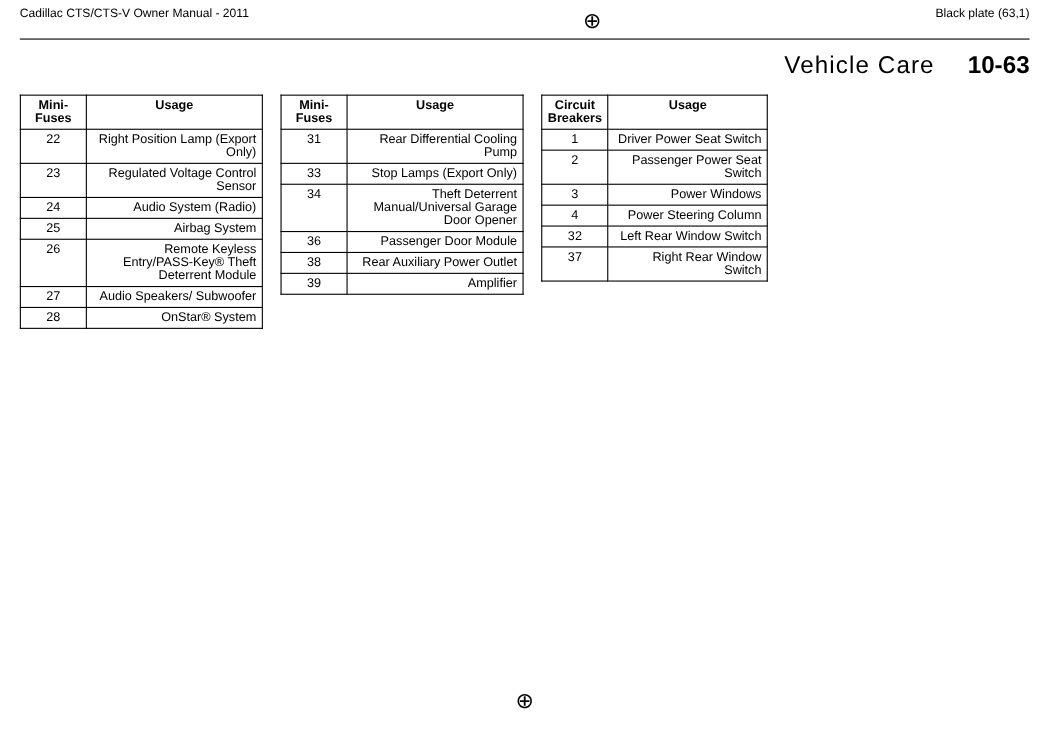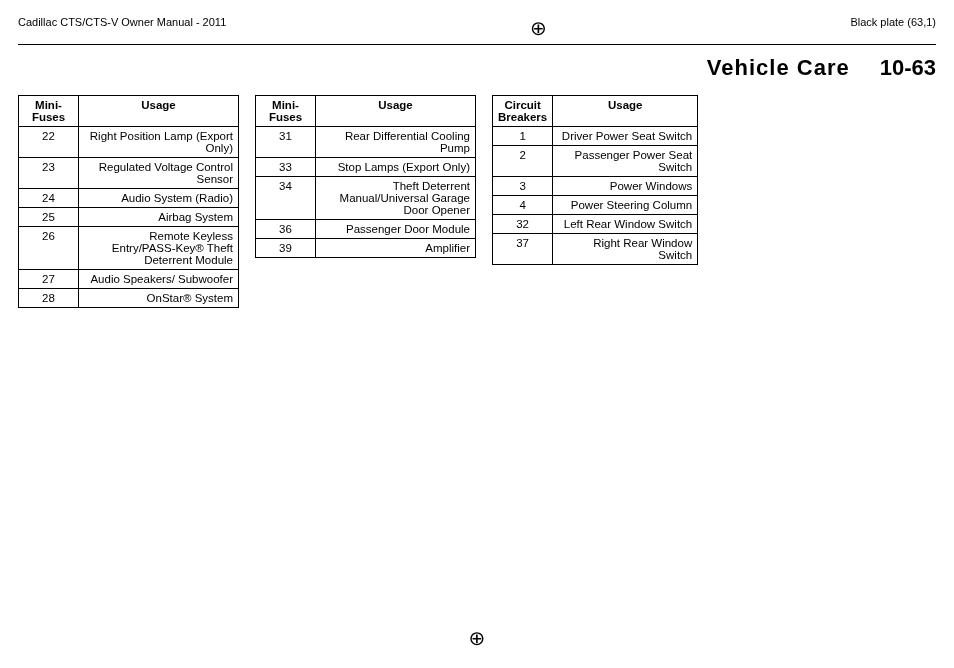--- a/index.html
+++ b/index.html
@@ -13,21 +13,21 @@
       height: 668px;
       overflow: hidden;
       position: relative;
     }
 
     
     .page-header {
       display: flex;
       justify-content: space-between;
       align-items: flex-start;
-      padding: 16px 18px 4px 18px;
+      padding: 6px 18px 4px 18px;
       font-size: 11px;
     }
 
     .header-left {
       font-size: 11px;
     }
 
     .header-center {
       display: flex;
       flex-direction: column;
@@ -47,21 +47,21 @@
 
     
     .page-title-row {
       display: flex;
       justify-content: flex-end;
       padding: 4px 18px 10px 18px;
     }
 
     .page-title {
       font-size: 22px;
-      font-weight: bold;
+      font-weight: normal;
       letter-spacing: 1px;
     }
 
     .page-number {
       font-size: 22px;
       font-weight: bold;
       margin-left: 30px;
     }
 
     
@@ -204,20 +204,24 @@
     </tr>
           <tr>
       <td class="mini-fuses-col">34</td>
       <td class="usage-col">Theft Deterrent Manual/Universal Garage Door Opener</td>
     </tr>
           <tr>
       <td class="mini-fuses-col">36</td>
       <td class="usage-col">Passenger Door Module</td>
     </tr>
           <tr>
+      <td class="mini-fuses-col">38</td>
+      <td class="usage-col">Rear Auxiliary Power Outlet</td>
+    </tr>
+          <tr>
       <td class="mini-fuses-col">39</td>
       <td class="usage-col">Amplifier</td>
     </tr>
         </tbody>
     </table>
   </div>
 
   <div class="table-section">
     <table>
       <thead>

